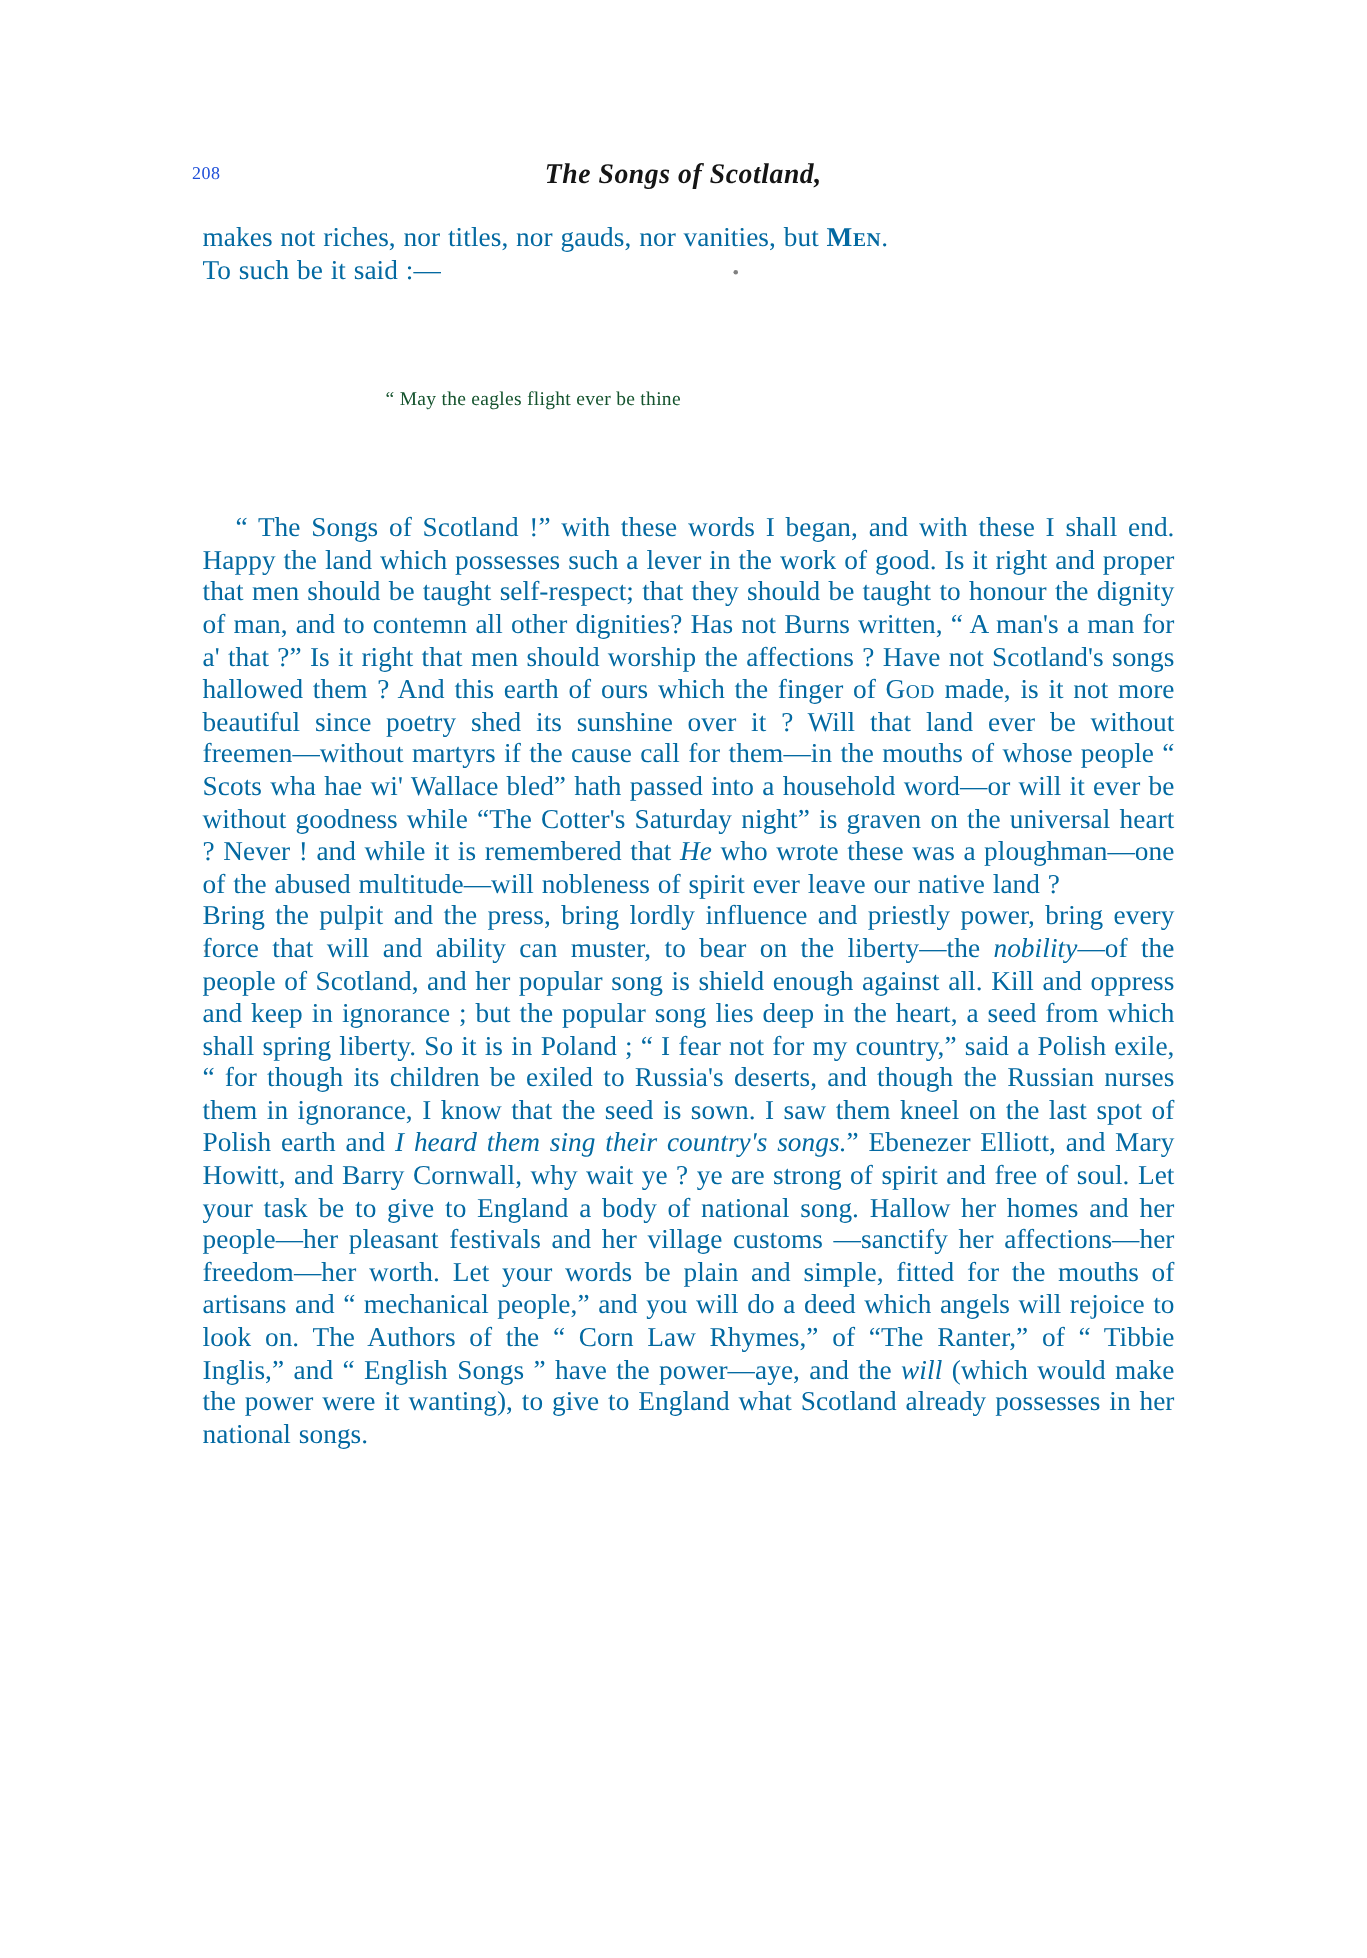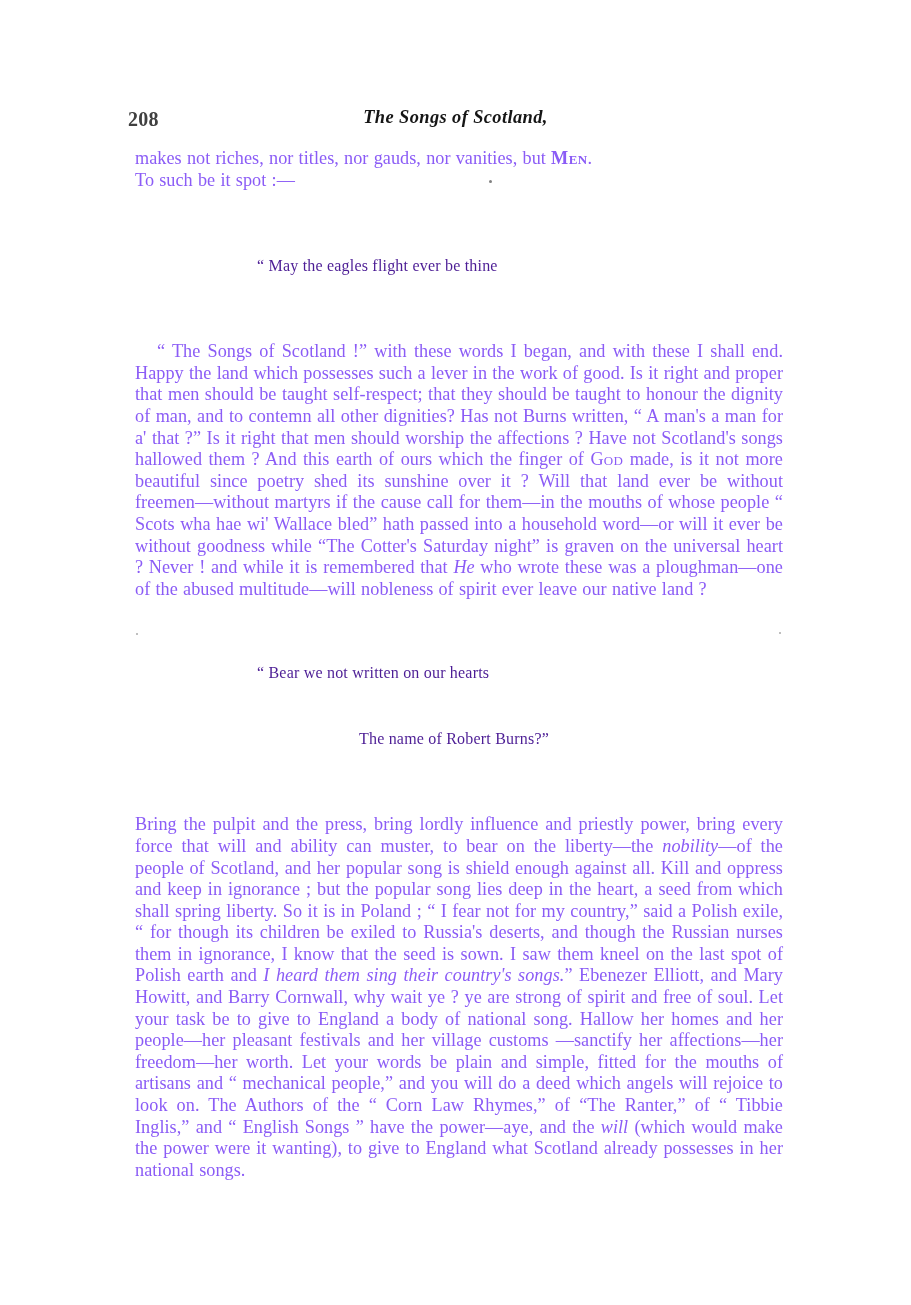--- a/index.html
+++ b/index.html
@@ -29,24 +29,24 @@
     position: absolute;
     left: 128px;
     top: 106px;
     width: 655px;
     height: 26px;
   }
   .folio {
     position: absolute;
     left: 0;
     top: 2px;
-    font-weight: bold;
-    font-size: 20px;
+    font-weight: normal;
+    font-size: 12px;
     letter-spacing: 0.3px;
-    color: #404040;
+    color: #1d4ed8;
     font-family: "Liberation Serif", "DejaVu Serif", serif;
   }
   .head-title {
     position: absolute;
     left: 0;
     right: 0;
     top: 0;
     text-align: center;
     font-style: italic;
     font-weight: bold;
@@ -63,21 +63,21 @@
     top: 148px;
     width: 648px;
   }
 
   p.body {
     margin: 0;
     font-size: 18.2px;
     line-height: 21.6px;
     text-align: justify;
     text-justify: inter-word;
-    color: #8b5cf6;
+    color: #0369a1;
     letter-spacing: 0.05px;
     word-spacing: 0.6px;
     -webkit-font-smoothing: none;
   }
   p.body.lead { text-indent: 0; }
   p.body.indent { text-indent: 22px; }
 
   .sc {
     font-variant: small-caps;
     font-weight: bold;
@@ -86,23 +86,23 @@
   .sc-plain {
     font-variant: small-caps;
     letter-spacing: 0.3px;
     margin-top: 32px;
   }
   i, .ital { }
 
   
   .verse {
     margin: 0;
-    font-size: 16px;
+    font-size: 13px;
     line-height: 22px;
-    color: #4c1d95;
+    color: #14532d;
     letter-spacing: 0.2px;
     white-space: pre;
     font-family: Liberation Serif, serif;
   }
   .verse .vline { display: block; }
   .verse-1 { margin-top: 20px; margin-bottom: 20px; padding-left: 122px; }
   .verse-1 .vline-2 { padding-left: 20px; }
   .verse-2 { margin-top: 18px; margin-bottom: 20px; padding-left: 122px; }
   .verse-2 .vline-2 { padding-left: 102px; }
 
@@ -120,32 +120,28 @@
 
 <div class="page">
 
   <div class="running-head">
     <span class="folio">208</span>
     <span class="head-title">The Songs of Scotland,</span>
   </div>
 
   <div class="column">
 
-    <p class="body lead"><span>makes not riches, nor titles, nor gauds, nor vanities, but </span><span class="sc">Men</span><span>.</span><br><span>To such be it spot :—</span></p>
+    <p class="body lead"><span>makes not riches, nor titles, nor gauds, nor vanities, but </span><span class="sc">Men</span><span>.</span><br><span>To such be it said :—</span></p>
 
     <div class="verse verse-1">
       <span class="vline vline-1">“ May the eagles flight ever be thine</span>
     </div>
 
     <p class="body indent"><span>“ The Songs of Scotland !” with these words I began, and with these I shall end.  Happy the land which possesses such a lever in the work of good.  Is it right and proper that men should be taught self-respect; that they should be taught to honour the dignity of man, and to contemn all other dignities? Has not Burns written, “ A man's a man for a' that ?”  Is it right that men should worship the affections ?  Have not Scotland's songs hallowed them ?  And this earth of ours which the finger of </span><span class="sc-plain">God</span><span> made, is it not more beautiful since poetry shed its sunshine over it ?  Will that land ever be without freemen—without martyrs if the cause call for them—in the mouths of whose people “ Scots wha hae wi' Wallace bled” hath passed into a household word—or will it ever be without goodness while “The Cotter's Saturday night” is graven on the universal heart ?  Never ! and while it is remembered that </span><i>He</i><span> who wrote these was a ploughman—one of the abused multitude—will nobleness of spirit ever leave our native land ?</span></p>
 
-    <div class="verse verse-2">
-      <span class="vline vline-1">“ Bear we not written on our hearts</span>
-      <span class="vline vline-2">The name of Robert Burns?”</span>
-    </div>
 
     <p class="body lead"><span>Bring the pulpit and the press, bring lordly influence and priestly power, bring every force that will and ability can muster, to bear on the liberty—the </span><i>nobility</i><span>—of the people of Scotland, and her popular song is shield enough against all. Kill and oppress and keep in ignorance ; but the popular song lies deep in the heart, a seed from which shall spring liberty. So it is in Poland ; “ I fear not for my country,” said a Polish exile, “ for though its children be exiled to Russia's deserts, and though the Russian nurses them in ignorance, I know that the seed is sown.  I saw them kneel on the last spot of Polish earth and </span><i>I heard them sing their country's songs.</i><span>” Ebenezer Elliott, and Mary Howitt, and Barry Cornwall, why wait ye ? ye are strong of spirit and free of soul.  Let your task be to give to England a body of national song.  Hallow her homes and her people—her pleasant festivals and her village customs —sanctify her affections—her freedom—her worth.  Let your words be plain and simple, fitted for the mouths of artisans and “ mechanical people,” and you will do a deed which angels will rejoice to look on.  The Authors of the “ Corn Law Rhymes,” of “The Ranter,” of “ Tibbie Inglis,” and “ English Songs ” have the power—aye, and the </span><i>will</i><span> (which would make the power were it wanting), to give to England what Scotland already possesses in her national songs.</span></p>
 
   </div>
 
   <div class="speck" style="left:489px; top:180px;"></div>
   <div class="speck" style="left:136px; top:633px; width:2px; height:2px; opacity:0.5;"></div>
   <div class="speck" style="left:779px; top:632px; width:2px; height:2px; opacity:0.5;"></div>
 
 </div>

